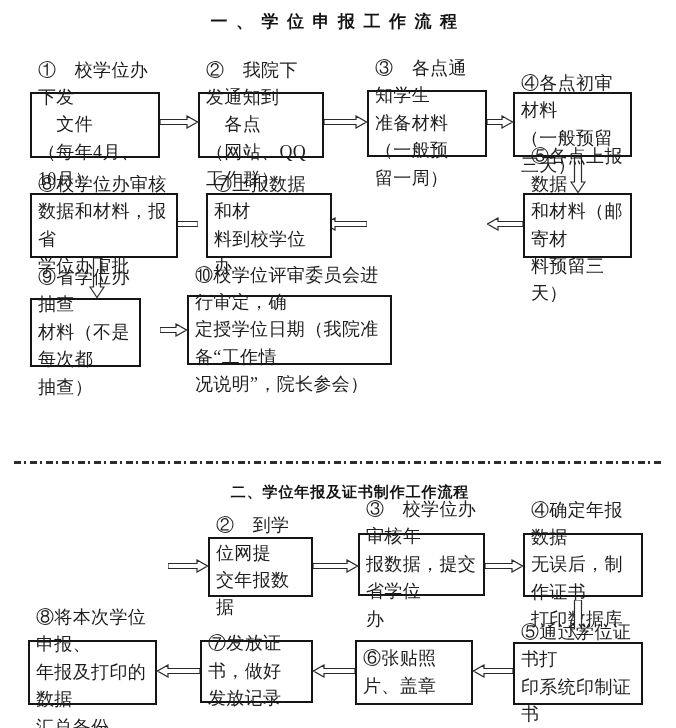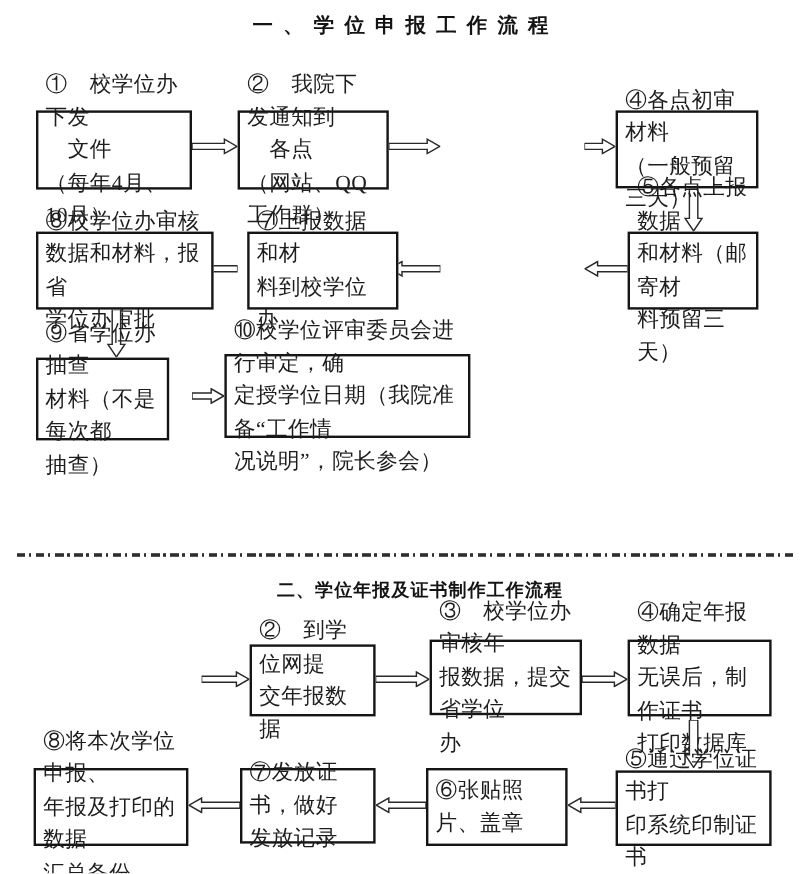--- a/index.html
+++ b/index.html
@@ -46,20 +46,25 @@
     <polygon points="0,4.5 27,4.5 27,1 37.5,7 27,13 27,9.5 0,9.5"></polygon>
   </svg>
   <div class="box" style="left:198px;top:92px;width:126px;height:66px">
     <span class="tx">②　我院下发通知到
 　各点
 （网站、QQ 工作群）</span>
   </div>
   <svg class="arrow" style="left:324px;top:115px" width="43" height="14">
     <polygon points="0,4.5 32,4.5 32,1 42.5,7 32,13 32,9.5 0,9.5"></polygon>
   </svg>
+  <div class="box" style="left:367px;top:90px;width:120px;height:67px">
+    <span class="tx">③　各点通知学生
+准备材料（一般预
+留一周）</span>
+  </div>
   <svg class="arrow" style="left:487px;top:115px" width="26" height="14">
     <polygon points="0,4.5 15,4.5 15,1 25.5,7 15,13 15,9.5 0,9.5"></polygon>
   </svg>
   <div class="box" style="left:513px;top:92px;width:119px;height:65px">
     <span class="tx">④各点初审材料
 （一般预留三天）</span>
   </div>
   <svg class="arrow" style="left:570px;top:157px" width="16" height="36">
     <polygon points="4.5,0 4.5,25 1,25 8,35.5 15,25 11.5,25 11.5,0"></polygon>
   </svg>

